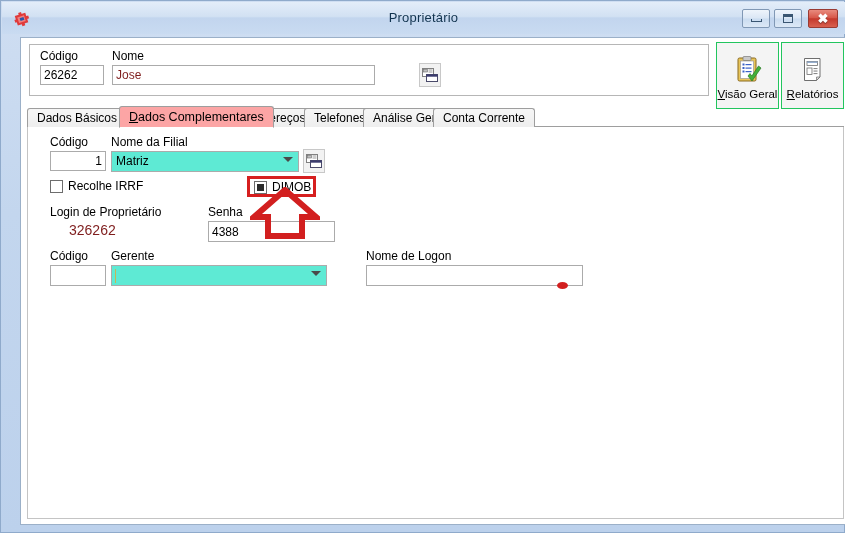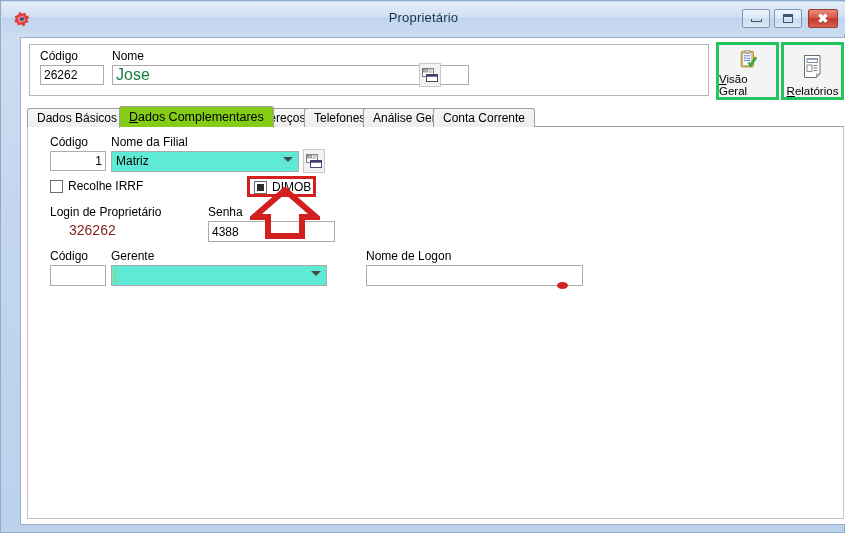--- a/index.html
+++ b/index.html
@@ -93,49 +93,49 @@
     width: 64px; height: 20px;
     border: 1px solid #ababab;
     background: #fff;
     font-family: "Liberation Sans", sans-serif;
     font-size: 12px;
     padding: 0 3px;
     color: #000;
   }
   #hdr-nome-input {
     position: absolute; left: 82px; top: 20px;
-    width: 357px; height: 20px;
+    width: 263px; height: 20px;
     border: 1px solid #ababab;
     background: #fff;
     font-family: "Liberation Sans", sans-serif;
-    font-size: 16px;
+    font-size: 12px;
     padding: 0 3px;
-    color: #15803d;
+    color: #7f1d1d;
   }
   #hdr-nome-btn {
     position: absolute; left: 389px; top: 18px;
     width: 22px; height: 24px;
     border: 1px solid #c8c8c8;
     background: #f2f2f2;
     display:flex; align-items:center; justify-content:center;
   }
 
   
   #toolbar {
     position: absolute;
     left: 695px; top: 4px;
     width: 128px; height: 58px;
     display: flex;
   }
   .tbbtn {
-    width: 63px; height: 58px;
-    border: 3px solid #22c55e;
+    width: 63px; height: 67px;
+    border: 1px solid #22c55e;
     background: #f4f4f4;
     display: flex; flex-direction: column;
-    align-items: center; justify-content: flex-end;
+    align-items: center; justify-content: center;
     padding-top: 5px;
   }
   .tbbtn + .tbbtn { margin-left: 2px; }
   .tb-label { font-size: 11.5px; color: #000; margin-top: 4px; }
   .tb-label u { text-decoration: underline; }
 
   
   #tabstrip {
     position: absolute;
     left: 6px; top: 68px;
@@ -152,21 +152,21 @@
     border: 1px solid #9e9e9e;
     border-bottom: none;
     background: linear-gradient(to bottom, #f6f6f6 0%, #e9e9e9 100%);
     border-radius: 3px 3px 0 0;
     white-space: nowrap;
   }
   .tab.active {
     top: 0px;
     height: 22px;
     line-height: 21px;
-    background: #84cc16;
+    background: #fca5a5;
     border: 1px solid #9e9e9e;
     border-bottom: 1px solid #ffffff;
     z-index: 5;
     font-size: 12.5px;
   }
   .tab u { text-decoration: underline; }
   #tab-underline {
     position: absolute;
     left: 0; top: 20px;
     width: 817px; height: 1px;

